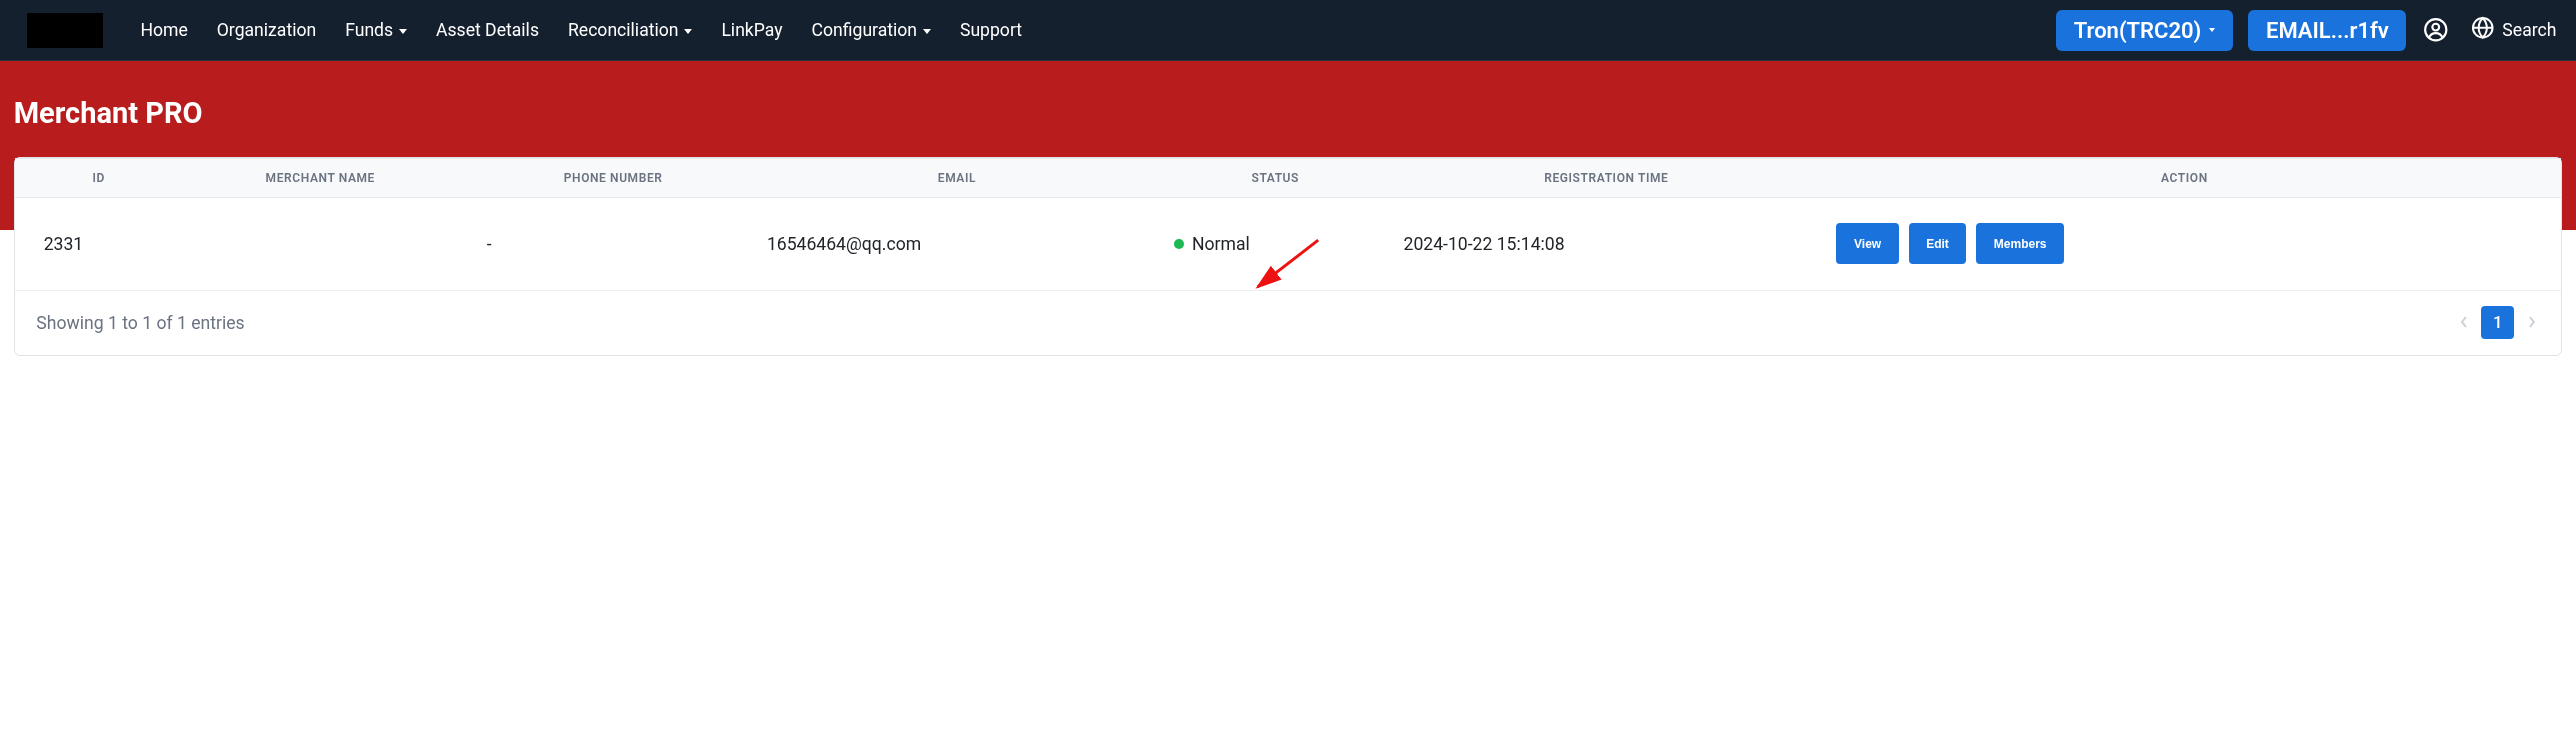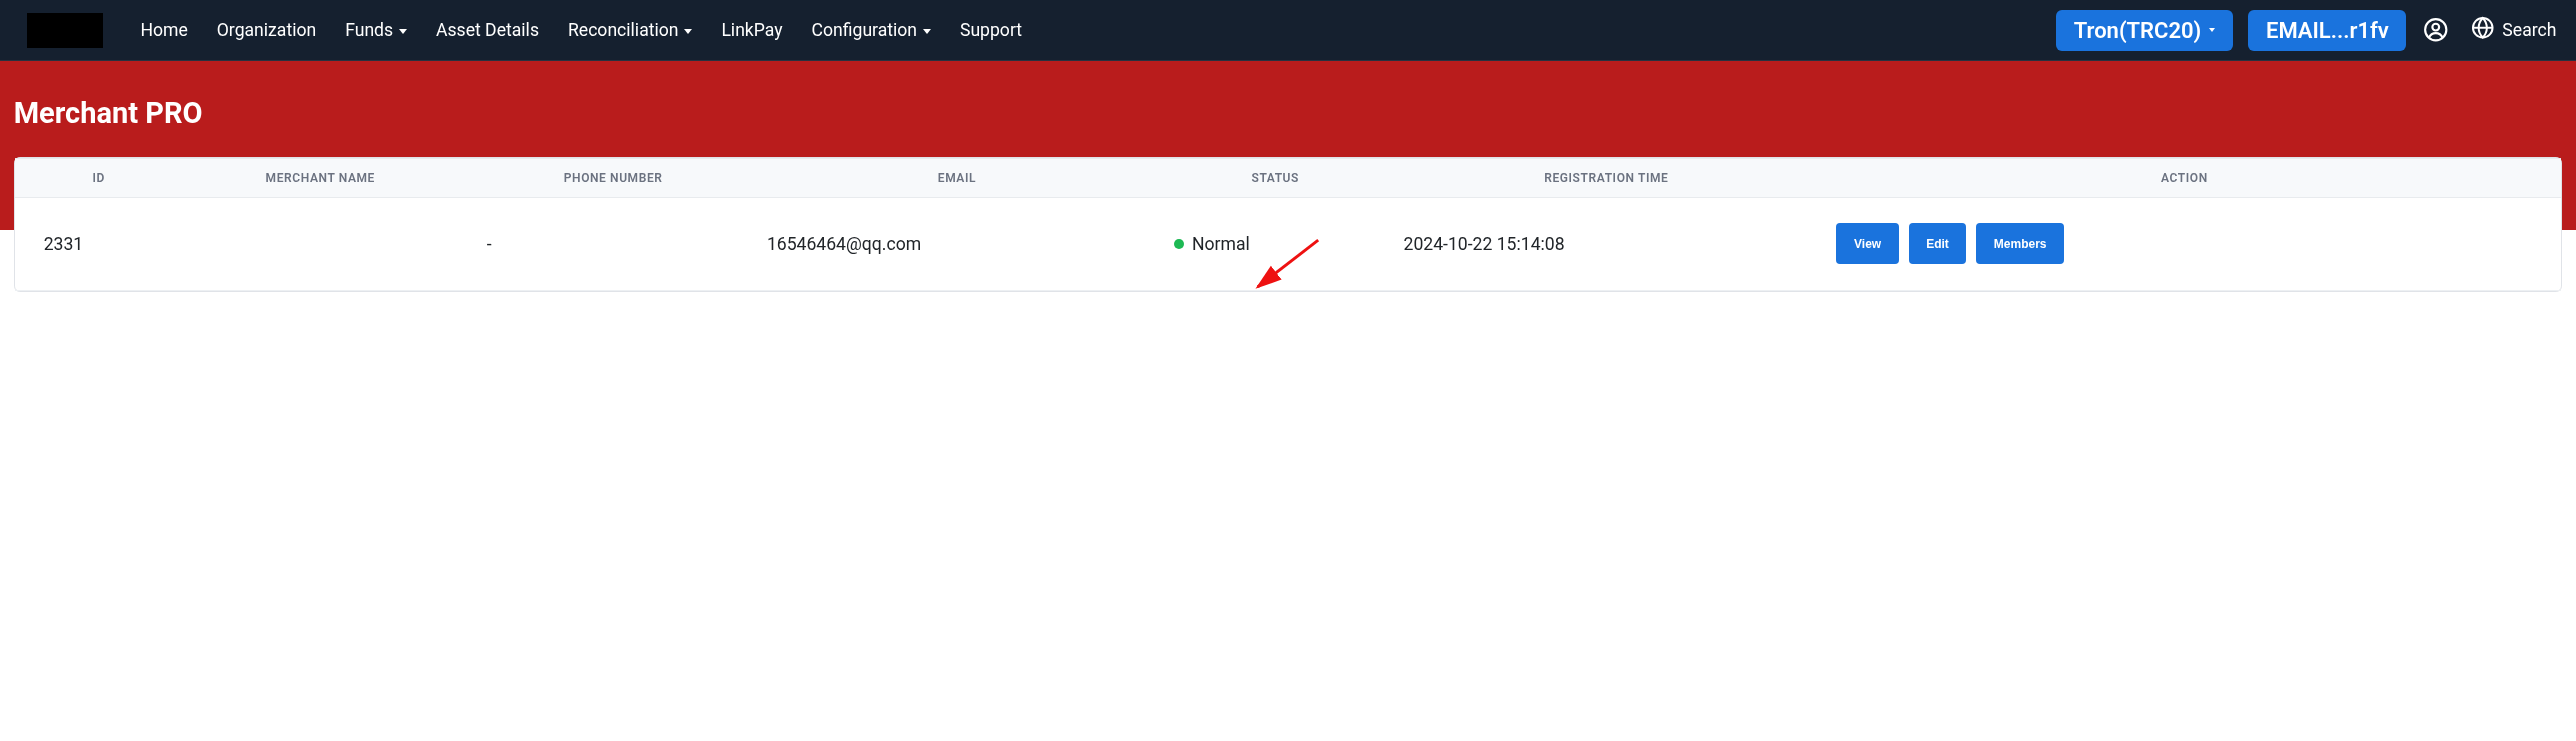--- a/index.html
+++ b/index.html
@@ -393,15 +393,33 @@
                 </button>
               <button class="btn-action">
                   <span>Members</span>
                 </button>
             </div>
           </td>
         </tr>
       </tbody>
     </table>
 
+    <div class="table-footer">
+      <div>Showing 1 to 1 of 1 entries</div>
+      <div class="pager">
+        <span class="pager-arrow">
+          <svg viewBox="0 0 8 12" width="7.8" height="11.8">
+              <path d="M6 1L2 6l4 5" fill="none" stroke="#cbd1d8" stroke-width="2"></path>
+            </svg>
+        </span>
+        <span class="pager-page">
+            <span>1</span>
+          </span>
+        <span class="pager-arrow">
+          <svg viewBox="0 0 8 12" width="7.8" height="11.8">
+              <path d="M2 1l4 5-4 5" fill="none" stroke="#cbd1d8" stroke-width="2"></path>
+            </svg>
+        </span>
+      </div>
+    </div>
   </div>
 </div>
 
 
 </body></html>

